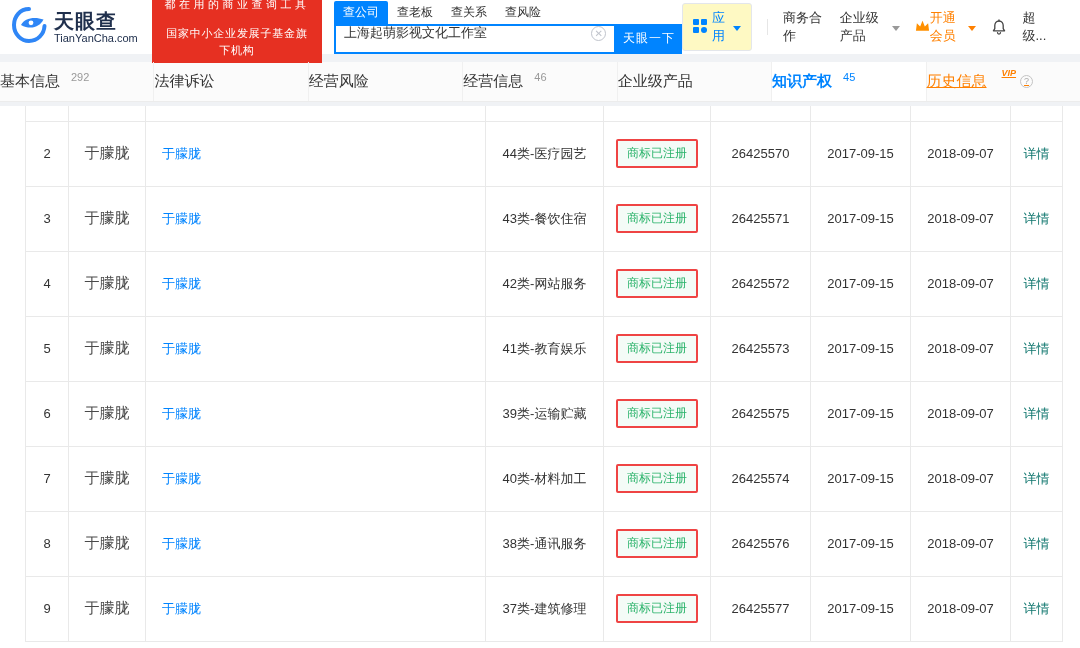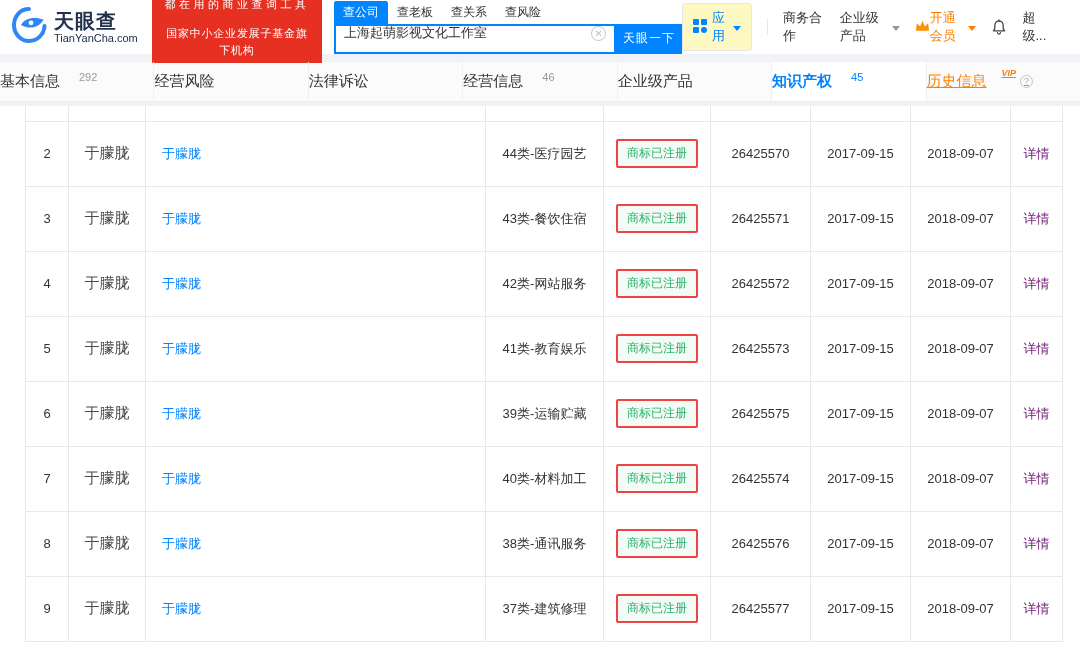--- a/index.html
+++ b/index.html
@@ -70,21 +70,21 @@
   .gap4 { height: 4px; background: #f0f2f5; }
 
   
   .nav { height: 40px; background: #fbfbfb; display: flex; border-bottom: 1px solid #ececec; }
   .nav-tab {
     flex: 1; display: flex; align-items: center; justify-content: flex-start;
     font-size: 15px; color: #333; cursor: pointer; position: relative;
     border-left: 1px solid #f0f0f0;
   }
   .nav-tab:first-child { border-left: none; }
-  .nav-tab .count { font-size: 11px; color: #999; margin-left: 19px; transform: translateY(-5px); }
+  .nav-tab .count { font-size: 11px; color: #999; margin-left: 11px; transform: translateY(-5px); }
   .nav-tab.active { color: #0084ff; background: #fff; font-weight: bold; }
   .nav-tab.active .count { color: #0084ff; font-weight: normal; }
   .nav-tab.vip-tab { color: #ff8000; text-decoration: underline; }
   .vip-flag {
     font-size: 9px; color: #ff8000; font-weight: bold; font-style: italic;
     transform: translateY(-9px); margin-left: 15px;
   }
   .info-circle {
     width: 13px; height: 13px; border-radius: 50%; border: 1px solid #c4c4c4;
     color: #aaa; font-size: 9px; line-height: 11px; text-align: center;
@@ -96,21 +96,21 @@
   table { border-collapse: collapse; table-layout: fixed; width: 1037px; }
   td { border: 1px solid #e9e9e9; font-size: 13px; color: #333; text-align: center; height: 65px; overflow: hidden; }
   tr.partial td { height: 15px; border-top: none; }
   td.c-owner { font-size: 15px; color: #4a4a4a; font-family: "DejaVu Serif", "Liberation Serif", serif; }
   td.c-link { text-align: left; padding-left: 16px; }
   td.c-link a { color: #0084ff; font-size: 13px; }
   .badge {
     display: inline-block; padding: 4px 9px; font-size: 12px; color: #2bb36b;
     border: 2px solid #ef4444; background: #f4fbf7; border-radius: 2px; white-space: nowrap;
   }
-  .detail-link { color: #701a75; font-size: 13px; }
+  .detail-link { color: #0f766e; font-size: 13px; }
 </style>
 </head>
 <body>
 
 <div class="header">
   <div class="logo">
     <span>
       <svg width="38" height="38" viewBox="0 0 38 38">
         <path d="M19 3 C10 3 4 10.5 4 19 C4 28.5 11.5 35 19 35 C27.5 35 34 28.5 34.5 20" fill="none" stroke="#2f86f6" stroke-width="4" stroke-linecap="round"></path>
         <path d="M11 19 C14 12.5 24 10 33.5 13.5 C30 20.5 21 24.5 11 19 Z" fill="#2f86f6"></path>
@@ -184,24 +184,24 @@
 </div>
 
 <div class="gap8"></div>
 
 <div class="nav">
   <div class="nav-tab">
     <span>基本信息</span>
     <span class="count">292</span>
   </div>
   <div class="nav-tab">
+    <span>法律诉讼</span>
+  </div>
+  <div class="nav-tab">
     <span>经营风险</span>
-  </div>
-  <div class="nav-tab">
-    <span>法律诉讼</span>
   </div>
   <div class="nav-tab">
     <span>经营信息</span>
     <span class="count">46</span>
   </div>
   <div class="nav-tab">
     <span>企业级产品</span>
   </div>
   <div class="nav-tab active">
     <span>知识产权</span>

